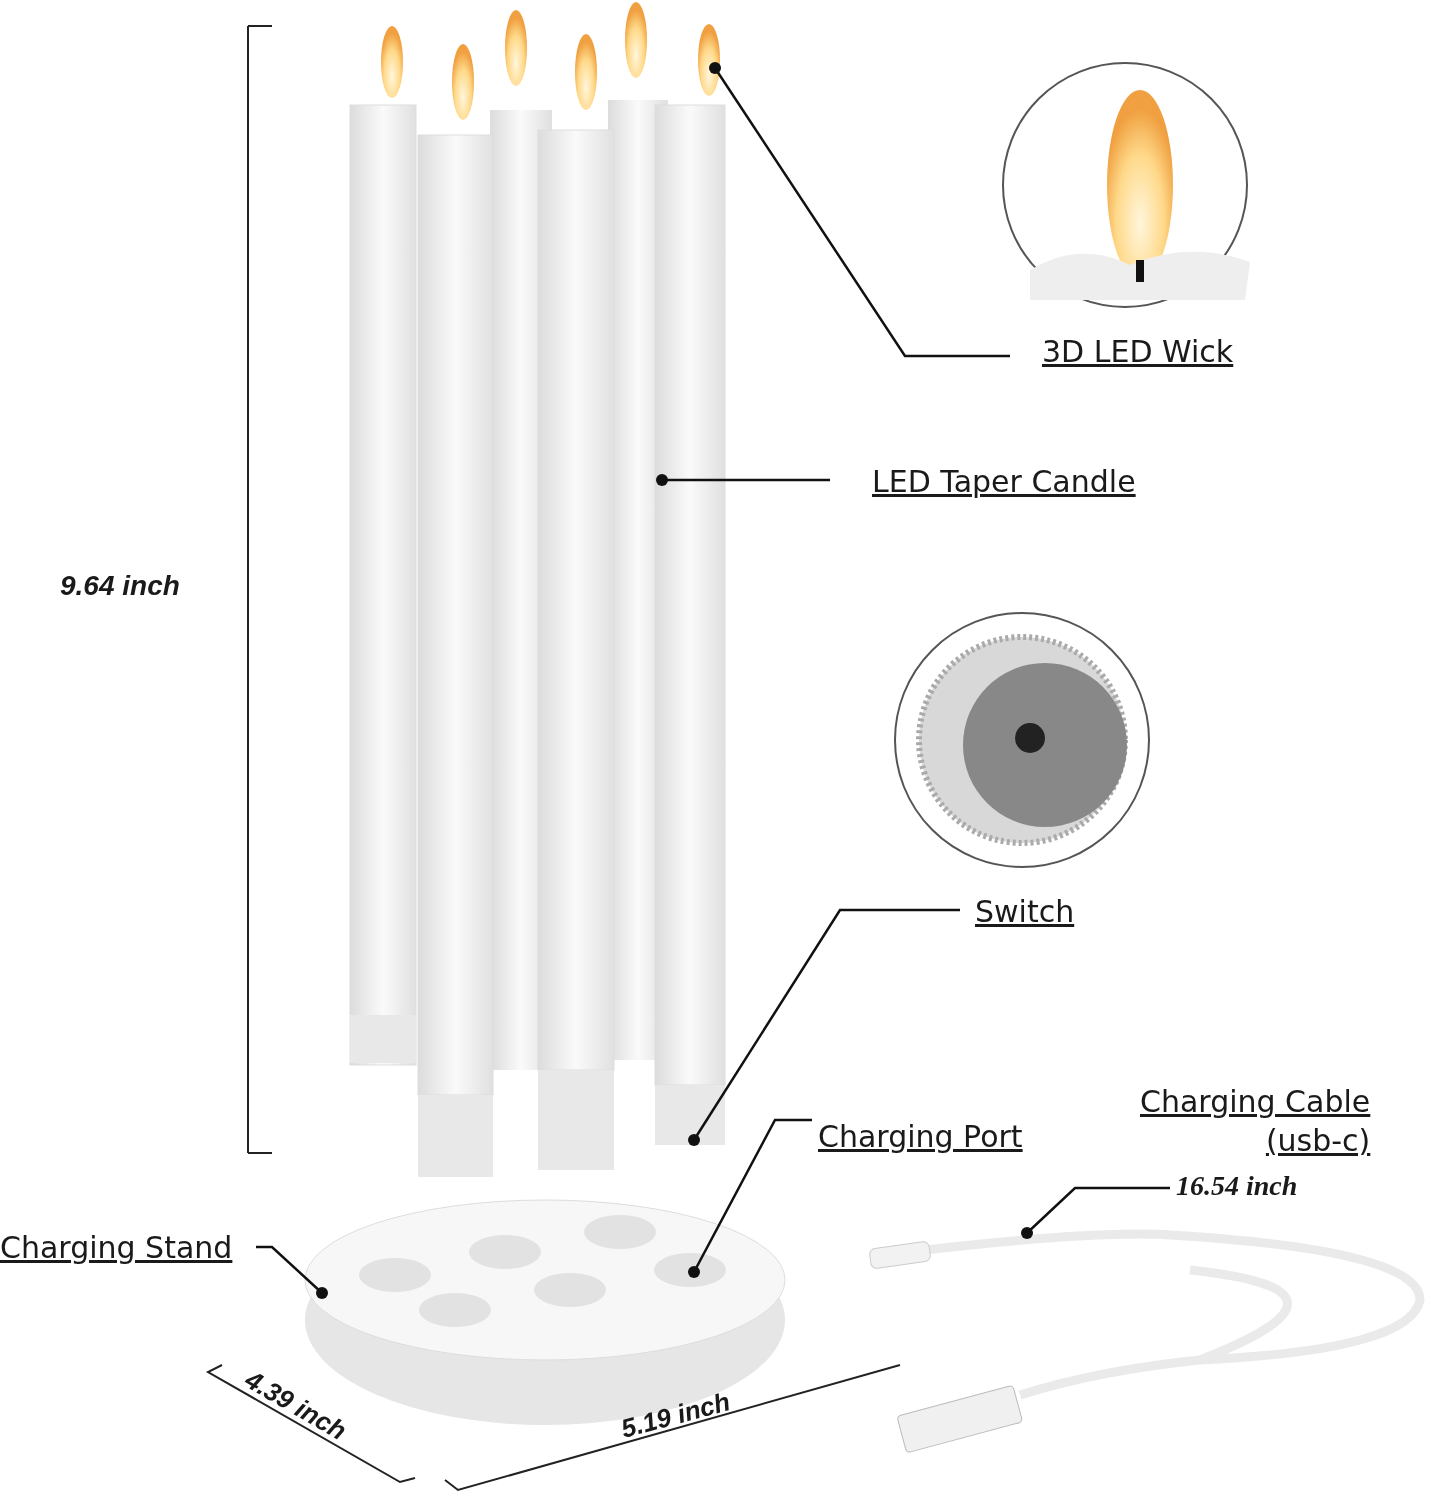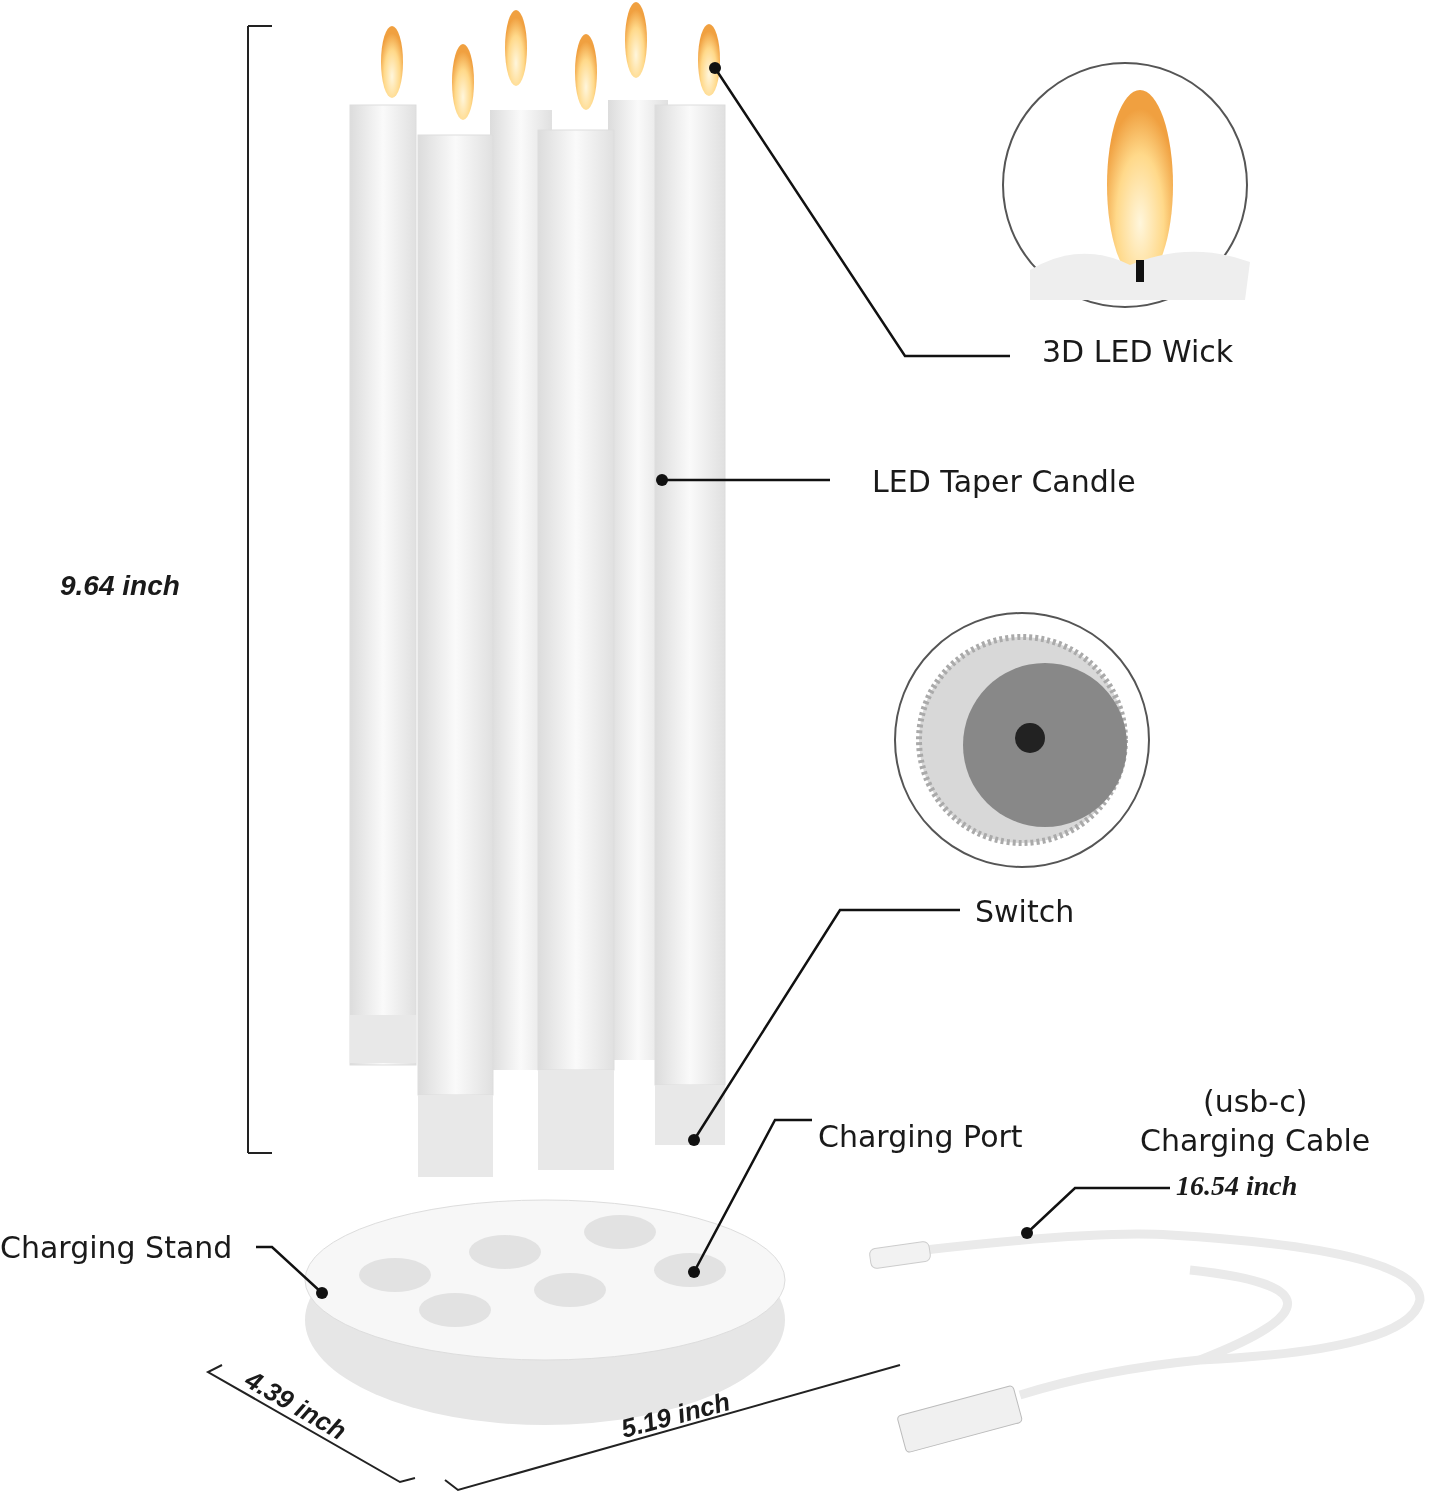--- a/index.html
+++ b/index.html
@@ -1,17 +1,17 @@
 <!DOCTYPE html>
 <html><head>
 <meta charset="utf-8">
 <style>
   html,body{margin:0;padding:0;background:#fff;}
   body{width:1453px;height:1500px;position:relative;overflow:hidden;font-family:"DejaVu Sans","Liberation Sans",sans-serif;color:#1a1a1a;}
-  .lbl{position:absolute;font-size:30px;white-space:nowrap;line-height:1.3;text-align:center;}
+  .lbl{position:absolute;font-size:30px;white-space:nowrap;line-height:1.3;text-align:right;text-decoration:underline;}
   .dim{position:absolute;font-family:"Liberation Sans",sans-serif;font-weight:bold;font-style:italic;font-size:28px;white-space:nowrap;}
   svg.art{position:absolute;left:0;top:0;}
 </style>
 </head>
 <body>
 
 <svg class="art" width="1453" height="1500">
   <defs>
     <linearGradient id="cg" x1="0" x2="1">
       <stop offset="0" stop-color="#dcdcdc"></stop>
@@ -97,20 +97,20 @@
 </svg>
 
 <div class="lbl" style="left:1042px;top:332px;">3D LED Wick</div>
 <div class="lbl" style="left:872px;top:462px;">
   <div>LED Taper Candle</div>
 </div>
 <div class="lbl" style="left:975px;top:892px;">Switch</div>
 <div class="lbl" style="left:818px;top:1101px;margin-top:16px;">Charging Port</div>
 <div class="lbl" style="left:0px;top:1228px;">Charging Stand</div>
 <div class="lbl" style="left:1140px;top:1082px;">
+  <div>Charging Cable</div>
   <div>(usb-c)</div>
-  <div>Charging Cable</div>
 </div>
 
 <div class="dim" style="left:60px;top:570px;">9.64 inch</div>
 <div class="dim" style="left:1176px;top:1170px;font-family:Liberation Serif, serif;">16.54 inch</div>
 <div class="dim" style="left:240px;top:1390px;transform:rotate(30deg);font-size:26px;">4.39 inch</div>
 <div class="dim" style="left:620px;top:1400px;transform:rotate(-15deg);font-size:26px;">5.19 inch</div>
 
 </body></html>

